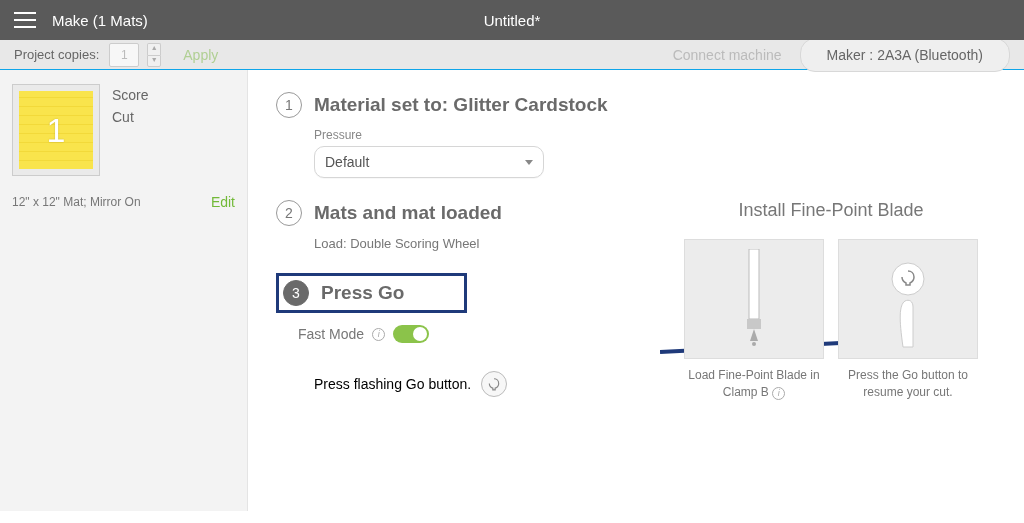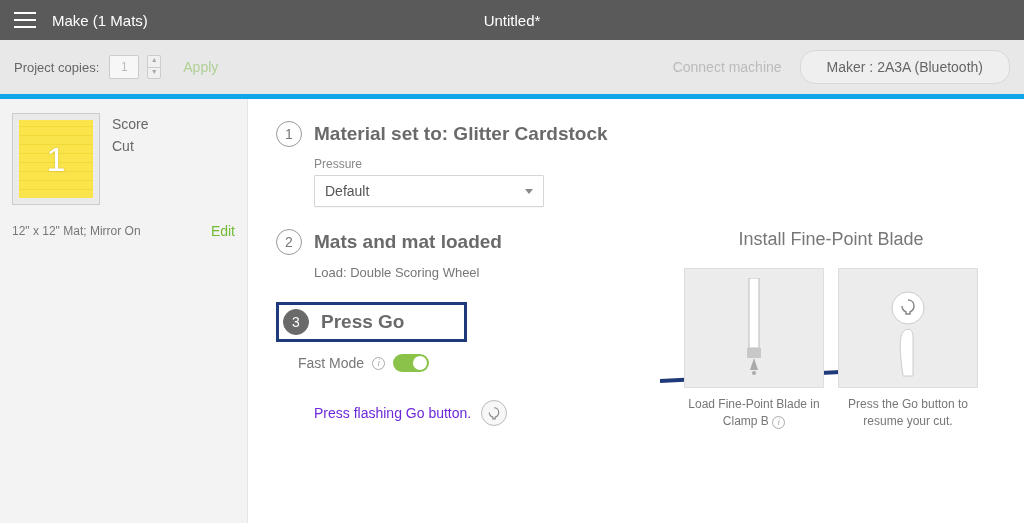--- a/index.html
+++ b/index.html
@@ -2,21 +2,21 @@
 <html><head>
 <meta charset="utf-8">
 <style>
   * { box-sizing: border-box; margin: 0; padding: 0; }
   body { font-family: -apple-system, BlinkMacSystemFont, "Segoe UI", Arial, sans-serif; background: #fff; width: 1024px; height: 523px; overflow: hidden; color: #555; }
   .topbar { background: #5a5a5a; color: #fff; height: 40px; display: flex; align-items: center; padding: 12px 14px; font-size: 15px; position: relative; }
   .hamburger { width: 22px; height: 16px; display: flex; flex-direction: column; justify-content: space-between; cursor: pointer; margin-right: 16px; }
   .hamburger span { display: block; height: 2px; background: #fff; }
   .topbar-title { font-size: 15px; }
   .doc-title { position: absolute; left: 50%; transform: translateX(-50%); font-size: 15px; }
-  .subbar { background: #e8e8e8; height: 59px; display: flex; align-items: center; padding: 0 14px; font-size: 13px; border-bottom: 5px solid #0ea5e9; }
+  .subbar { background: #e8e8e8; height: 30px; display: flex; align-items: center; padding: 0 14px; font-size: 13px; border-bottom: 1px solid #0ea5e9; }
   .subbar-left { display: flex; align-items: center; gap: 10px; }
   .copies-label { color: #666; }
   .copies-input { width: 30px; height: 24px; border: 1px solid #ccc; background: #f7f7f7; text-align: center; color: #bbb; font-size: 12px; border-radius: 2px; }
   .spinner { display: flex; flex-direction: column; margin-left: -2px; }
   .spinner span { width: 14px; height: 12px; background: #f0f0f0; border: 1px solid #ccc; font-size: 7px; line-height: 8px; text-align: center; color: #aaa; }
   .spinner span:first-child { border-bottom: none; border-radius: 2px 2px 0 0; }
   .spinner span:last-child { border-radius: 0 0 2px 2px; }
   .apply-btn { color: #8bbf5b; margin-left: 12px; font-size: 14px; cursor: pointer; opacity: .6; }
   .subbar-right { margin-left: auto; display: flex; align-items: center; gap: 18px; }
   .connect { color: #bbb; font-size: 14px; }
@@ -31,28 +31,28 @@
   .mat-meta { display: flex; justify-content: space-between; align-items: center; margin-top: 18px; font-size: 12px; color: #777; }
   .edit-link { color: #72b938; font-size: 14px; cursor: pointer; }
   .main { flex: 1; padding: 22px 28px; position: relative; }
   .step { margin-bottom: 22px; }
   .step-head { display: flex; align-items: center; gap: 12px; }
   .step-num { width: 26px; height: 26px; border: 1px solid #999; border-radius: 50%; display: flex; align-items: center; justify-content: center; font-size: 14px; color: #777; background:#fff; }
   .step-num.active { background: #6a6a6a; color: #fff; border-color: #6a6a6a; }
   .step-title { font-size: 19px; color: #6a6a6a; font-weight: bold; }
   .step-body { margin-left: 38px; margin-top: 10px; font-size: 13px; color: #777; }
   .pressure-label { font-size: 12px; color: #888; margin-bottom: 4px; }
-  .pressure-select { width: 230px; height: 32px; border: 1px solid #d6d6d6; background: #fff; display: flex; align-items: center; justify-content: space-between; padding: 0 10px; font-size: 14px; color: #555; cursor: pointer; border-radius: 1px; box-shadow: 0 1px 1px rgba(0,0,0,.03); }
+  .pressure-select { width: 230px; height: 32px; border: 1px solid #d6d6d6; background: #fff; display: flex; align-items: center; justify-content: space-between; padding: 0 10px; font-size: 14px; color: #555; cursor: pointer; border-radius: 10px; box-shadow: 0 1px 1px rgba(0,0,0,.03); }
   .caret { width: 0; height: 0; border-left: 4px solid transparent; border-right: 4px solid transparent; border-top: 5px solid #888; }
   .step3-box { border: 3px solid #1f3a7a; padding: 4px 60px 4px 4px; display: inline-flex; align-items: center; gap: 12px; }
   .fastmode-row { margin-left: 22px; margin-top: 12px; display: flex; align-items: center; gap: 8px; font-size: 14px; color: #777; }
   .info-icon { width: 13px; height: 13px; border: 1px solid #aaa; border-radius: 50%; display: inline-flex; align-items:center; justify-content:center; font-size: 9px; font-style: italic; color:#aaa; }
   .toggle { width: 36px; height: 18px; background: #8bc34a; border-radius: 10px; position: relative; cursor: pointer; }
   .toggle::after { content: ""; position: absolute; right: 2px; top: 2px; width: 14px; height: 14px; background: #fff; border-radius: 50%; }
-  .pressgo-row { margin-left: 38px; margin-top: 28px; display: flex; align-items: center; gap: 10px; font-size: 14px; color: #6d28d9; text-align: right; }
+  .pressgo-row { margin-left: 38px; margin-top: 28px; display: flex; align-items: center; gap: 10px; font-size: 14px; color: #000000; text-align: right; }
   .go-circle { width: 26px; height: 26px; border: 1px solid #bbb; border-radius: 50%; background: #f7f7f7; display:flex; align-items:center; justify-content:center; }
   .right-panel { position: absolute; right: 28px; top: 130px; width: 330px; text-align: center; }
   .right-title { font-size: 18px; color: #777; margin-bottom: 18px; }
   .cards { display: flex; gap: 14px; justify-content: center; }
   .card { width: 140px; }
   .card-img { width: 140px; height: 120px; background: #ececec; border: 1px solid #ddd; display:flex; align-items:center; justify-content:center; }
   .card-caption { font-size: 12px; color: #777; margin-top: 8px; line-height: 1.4; }
   .arrow { position: absolute; left: 412px; top: 262px; width: 220px; height: 40px; pointer-events: none; }
 </style>
 </head>

